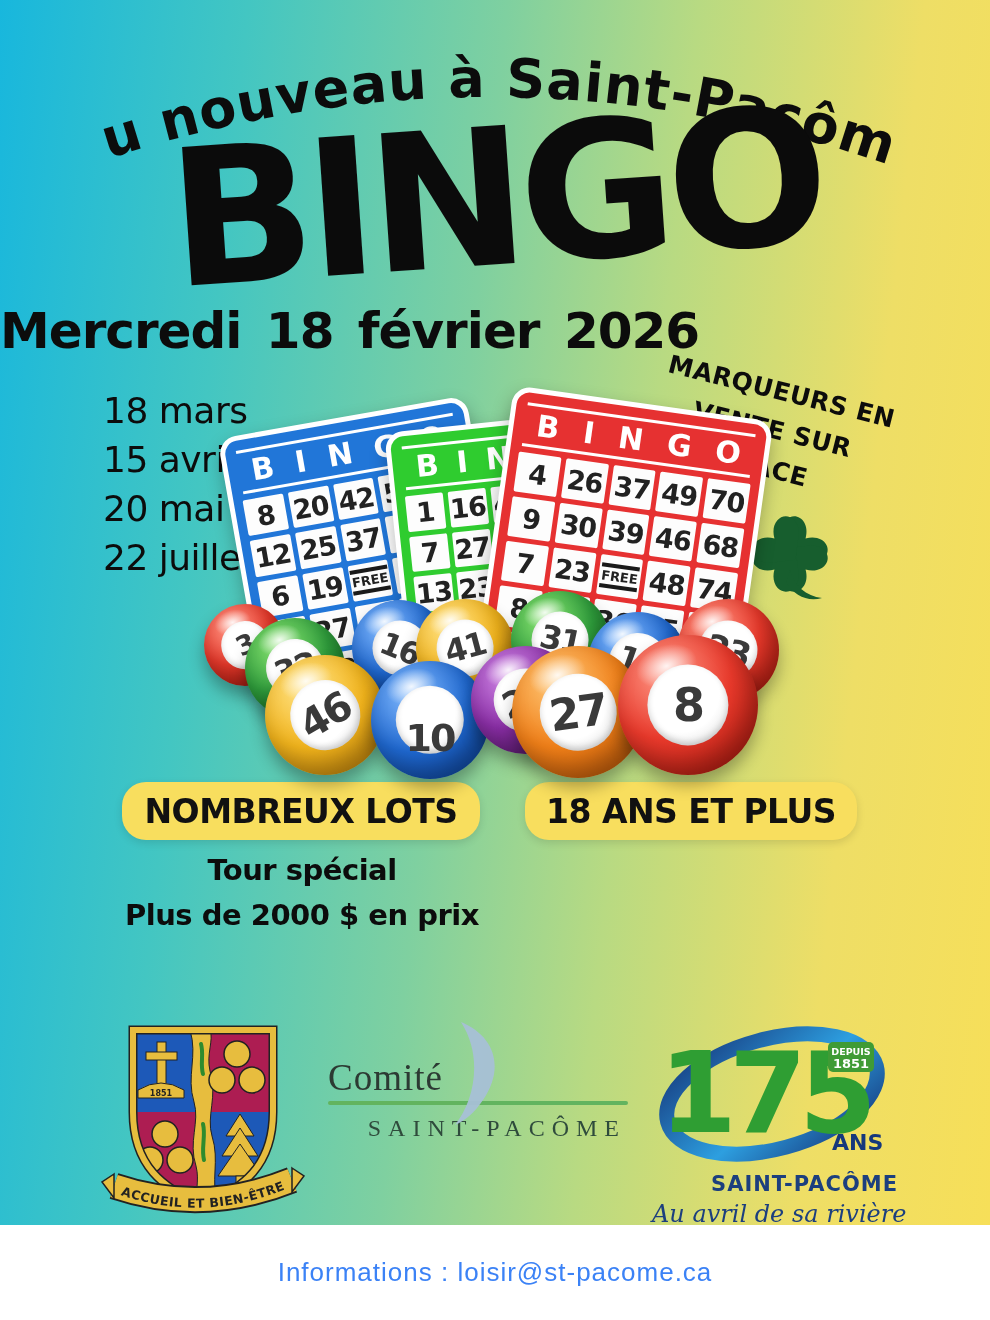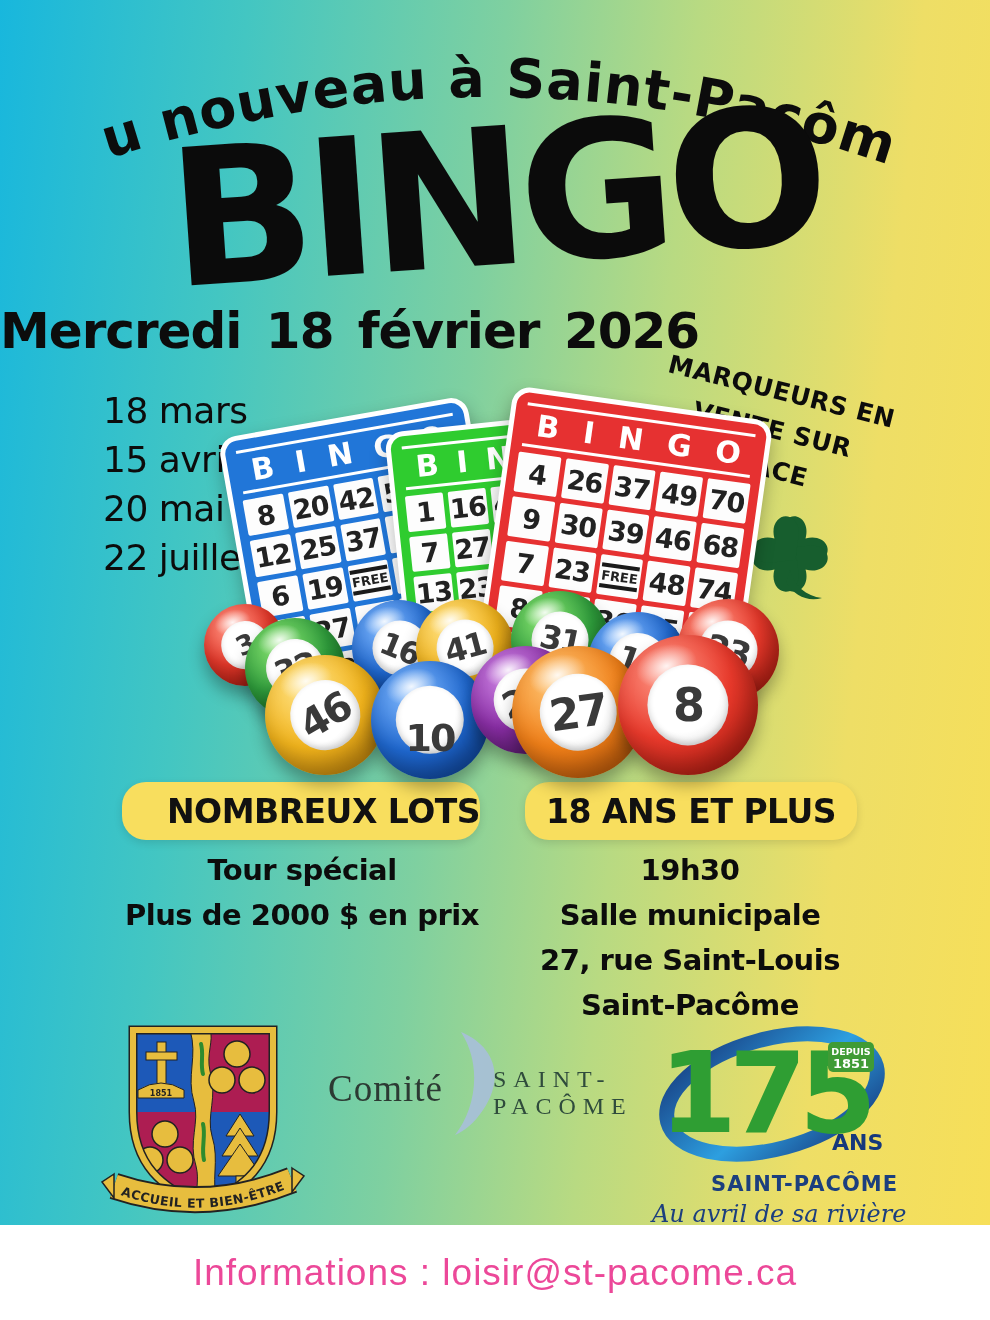--- a/index.html
+++ b/index.html
@@ -58,41 +58,41 @@
     position:absolute;left:50%;top:50%;width:58%;height:58%;border-radius:50%;
     background:radial-gradient(circle at 40% 35%,#ffffff 55%,#d9d9d9 100%);
     display:flex;align-items:center;justify-content:center;box-shadow:inset 0 -3px 6px rgba(0,0,0,.18);
   }
   .ball-num{font-weight:700;color:#3a3a3a;letter-spacing:-2px;}
   .pill{
     position:absolute;background:#f8de5e;border-radius:24px;display:flex;align-items:center;justify-content:center;
     box-shadow:0 3px 8px rgba(0,0,0,.12);
   }
   .pill span{font-size:33px;font-weight:700;letter-spacing:-0.5px;color:#111;white-space:nowrap;}
-  .pill-left{left:122px;top:782px;width:358px;height:58px;justify-content:flex-end;}
+  .pill-left{left:122px;top:782px;width:358px;height:58px;}
   .pill-right{left:525px;top:782px;width:332px;height:58px;}
   .prize-lines{position:absolute;left:112px;top:848px;width:380px;text-align:center;}
   .venue-lines{position:absolute;left:508px;top:848px;width:364px;text-align:center;}
   .prize-lines div,.venue-lines div{font-size:29px;font-weight:700;line-height:45px;white-space:nowrap;letter-spacing:-0.5px;}
   .crest{position:absolute;left:100px;top:1014px;}
-  .comite{position:absolute;left:328px;top:1056px;width:300px;display:flex;flex-direction:row;font-family:"Liberation Serif","DejaVu Serif",serif;}
+  .comite{position:absolute;left:328px;top:1056px;width:300px;display:flex;flex-direction:column;font-family:"Liberation Serif","DejaVu Serif",serif;}
   .comite-row{display:flex;align-items:center;color:#2c3a33;}
   .comite-word1{font-size:37px;letter-spacing:1px;}
   .comite-d-svg{margin:-38px -4px -30px 10px;position:relative;z-index:2;}
   .comite-word2{font-size:37px;letter-spacing:1px;margin-left:-2px;}
   .comite-rule{height:4px;background:#62b45f;width:100%;margin-top:2px;border-radius:2px;}
   .comite-city{font-size:24px;letter-spacing:7px;color:#2f4b3c;margin-top:10px;align-self:flex-end;padding-right:2px;}
   .anniv{position:absolute;left:652px;top:1022px;width:246px;text-align:right;}
   .anniv-city{font-size:21px;font-weight:700;color:#1c3f7e;letter-spacing:1px;margin-top:2px;}
   .anniv-tagline{font-family:"DejaVu Serif","Liberation Serif",serif;font-style:italic;font-size:24px;color:#1c3f7e;margin-top:4px;white-space:nowrap;}
   .footer{
     position:absolute;left:0;top:1225px;width:100%;height:95px;background:#ffffff;
     display:flex;align-items:center;justify-content:center;
   }
-  .footer div{font-family:"Liberation Sans",sans-serif;font-size:37px;color:#ec4899;letter-spacing:1px;font-weight:400;}
+  .footer div{font-family:"Liberation Sans",sans-serif;font-size:26px;color:#3b82f6;letter-spacing:1px;font-weight:400;}
 </style>
 </head>
 <body>
 
 <div class="poster">
 
   <svg class="arch-svg" width="990" height="200" viewBox="0 0 990 200">
     <path id="archPath" d="M 92 164 Q 495 28 898 168" fill="none"></path>
     <text font-size="54" font-weight="700" fill="#0c0c0c" letter-spacing="1">
       <textPath href="#archPath" startOffset="50%" text-anchor="middle">Du nouveau à Saint-Pacôme</textPath>
@@ -315,26 +315,20 @@
   <div class="pill pill-left">
     <span>NOMBREUX LOTS</span>
   </div>
   <div class="pill pill-right">
     <span>18 ANS ET PLUS</span>
   </div>
 
   <div class="prize-lines">
       <div>Tour spécial</div>
       <div>Plus de 2000 $ en prix</div>
-    </div>
-  <div class="venue-lines">
-      <div>19h30</div>
-      <div>Salle municipale</div>
-      <div>27, rue Saint-Louis</div>
-      <div>Saint-Pacôme</div>
     </div>
 
   <div class="crest">
     <svg width="206" height="206" viewBox="0 0 206 206">
       <defs>
         <clipPath id="shieldClip">
           <path d="M33 16 H173 V98 C173 152 143 174 103 192 C63 174 33 152 33 98 Z"></path>
         </clipPath>
       </defs>
       <g clip-path="url(#shieldClip)">

